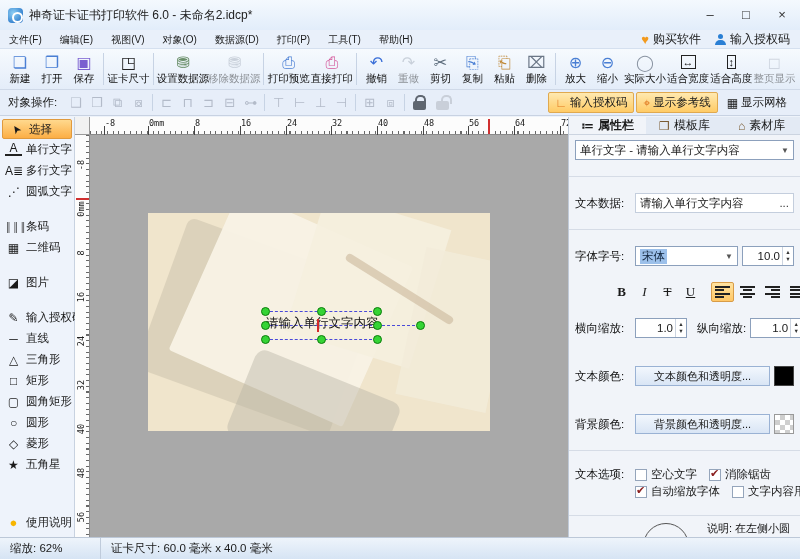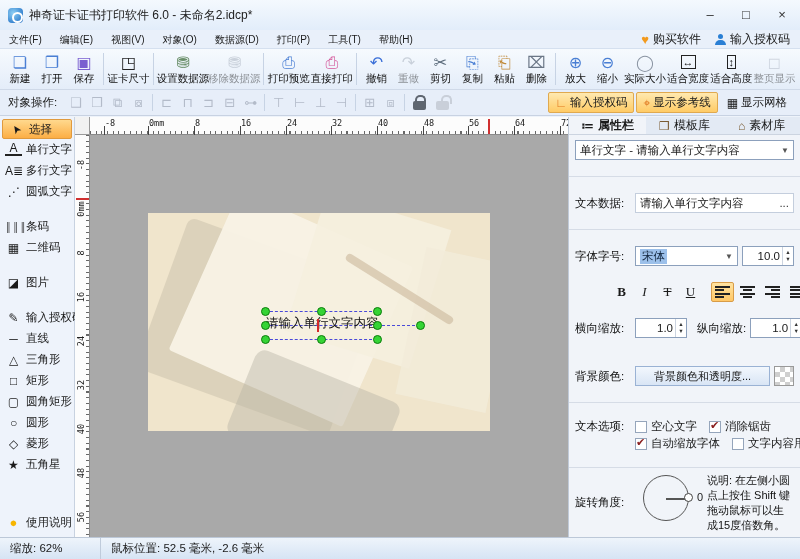--- a/index.html
+++ b/index.html
@@ -561,20 +561,25 @@
           <span class="arrows">▲<br>▼</span>
         </span>
         <span class="plabel" style="width:auto;margin-left:6px;">纵向缩放:</span>
         <span class="spin">
           <span class="val">1.0</span>
           <span class="arrows">▲<br>▼</span>
         </span>
       </div>
 
       <div class="prow">
+        <span class="plabel">文本颜色:</span>
+        <span class="cbtn">文本颜色和透明度...</span>
+        <span class="swatch black"></span>
+      </div>
+      <div class="prow">
         <span class="plabel">背景颜色:</span>
         <span class="cbtn">背景颜色和透明度...</span>
         <span class="swatch checker"></span>
       </div>
       <div class="psep"></div>
 
       <div class="prow" style="align-items:flex-start;">
         <span class="plabel">文本选项:</span>
         <span class="optcol">
           <span style="display:flex;">
@@ -651,16 +656,16 @@
         </span>
       </div>
       <div class="pfill"></div>
       <div class="pbottom"></div>
     </div>
   </div>
 
   <div class="statusbar">
 
       <span class="sseg">缩放: 62%</span>
-      <span class="sseg">鼠标位置: 52.5 毫米, -2.6 毫米</span>
+      <span class="sseg">证卡尺寸: 60.0 毫米 x 40.0 毫米</span>
     </div>
 
 </div>
 
 </body></html>

